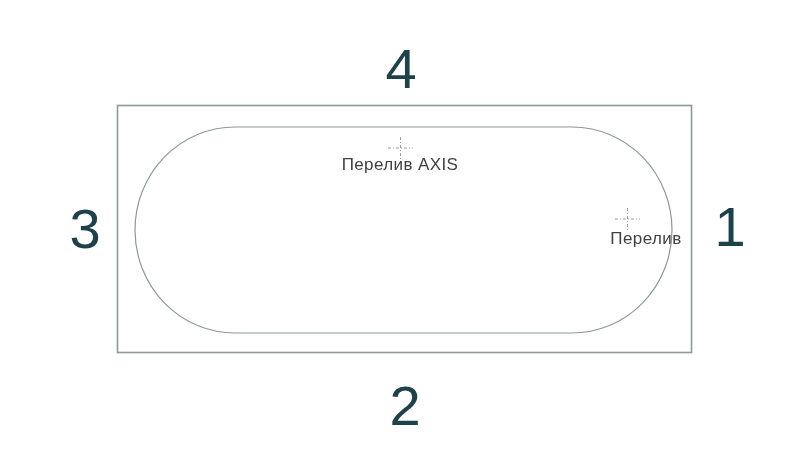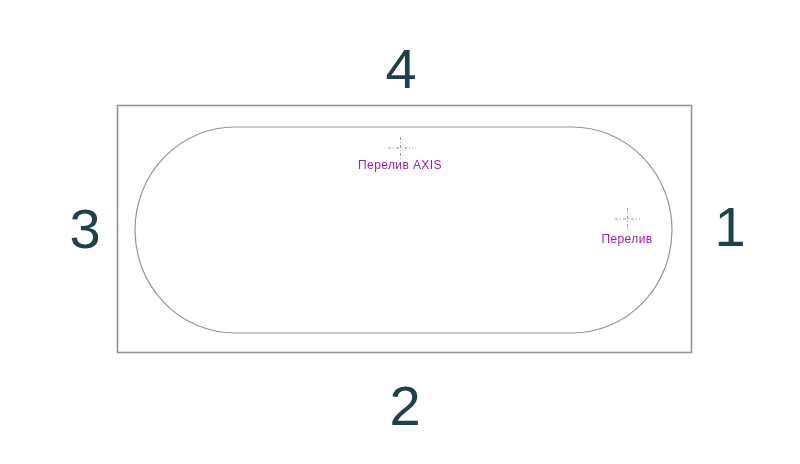--- a/index.html
+++ b/index.html
@@ -31,30 +31,30 @@
     transform: translate(-50%, -50%);
     letter-spacing: 0;
     user-select: none;
   }
   .num-top    { left: 401px; top: 69px;  }
   .num-bottom { left: 405px; top: 406px; }
   .num-left   { left: 85px;  top: 229px; }
   .num-right  { left: 730px; top: 227px; }
   .marker-label {
     position: absolute;
-    color: #a21caf;
-    font-size: 12px;
+    color: #404040;
+    font-size: 17px;
     font-weight: 400;
     letter-spacing: 0.4px;
     transform: translate(-50%, -50%);
     white-space: nowrap;
     user-select: none;
   }
   .label-axis-overflow { left: 400px; top: 165px; }
-  .label-overflow      { left: 627px; top: 239px; }
+  .label-overflow      { left: 646px; top: 239px; }
 </style>
 </head>
 <body>
 
 <div class="canvas">
 
   <svg class="drawing" viewBox="0 0 800 464" xmlns="http://www.w3.org/2000/svg">
 
     <rect x="117.5" y="105.5" width="574" height="247" fill="none" stroke="#8d9997" stroke-width="1.6"></rect>
 

